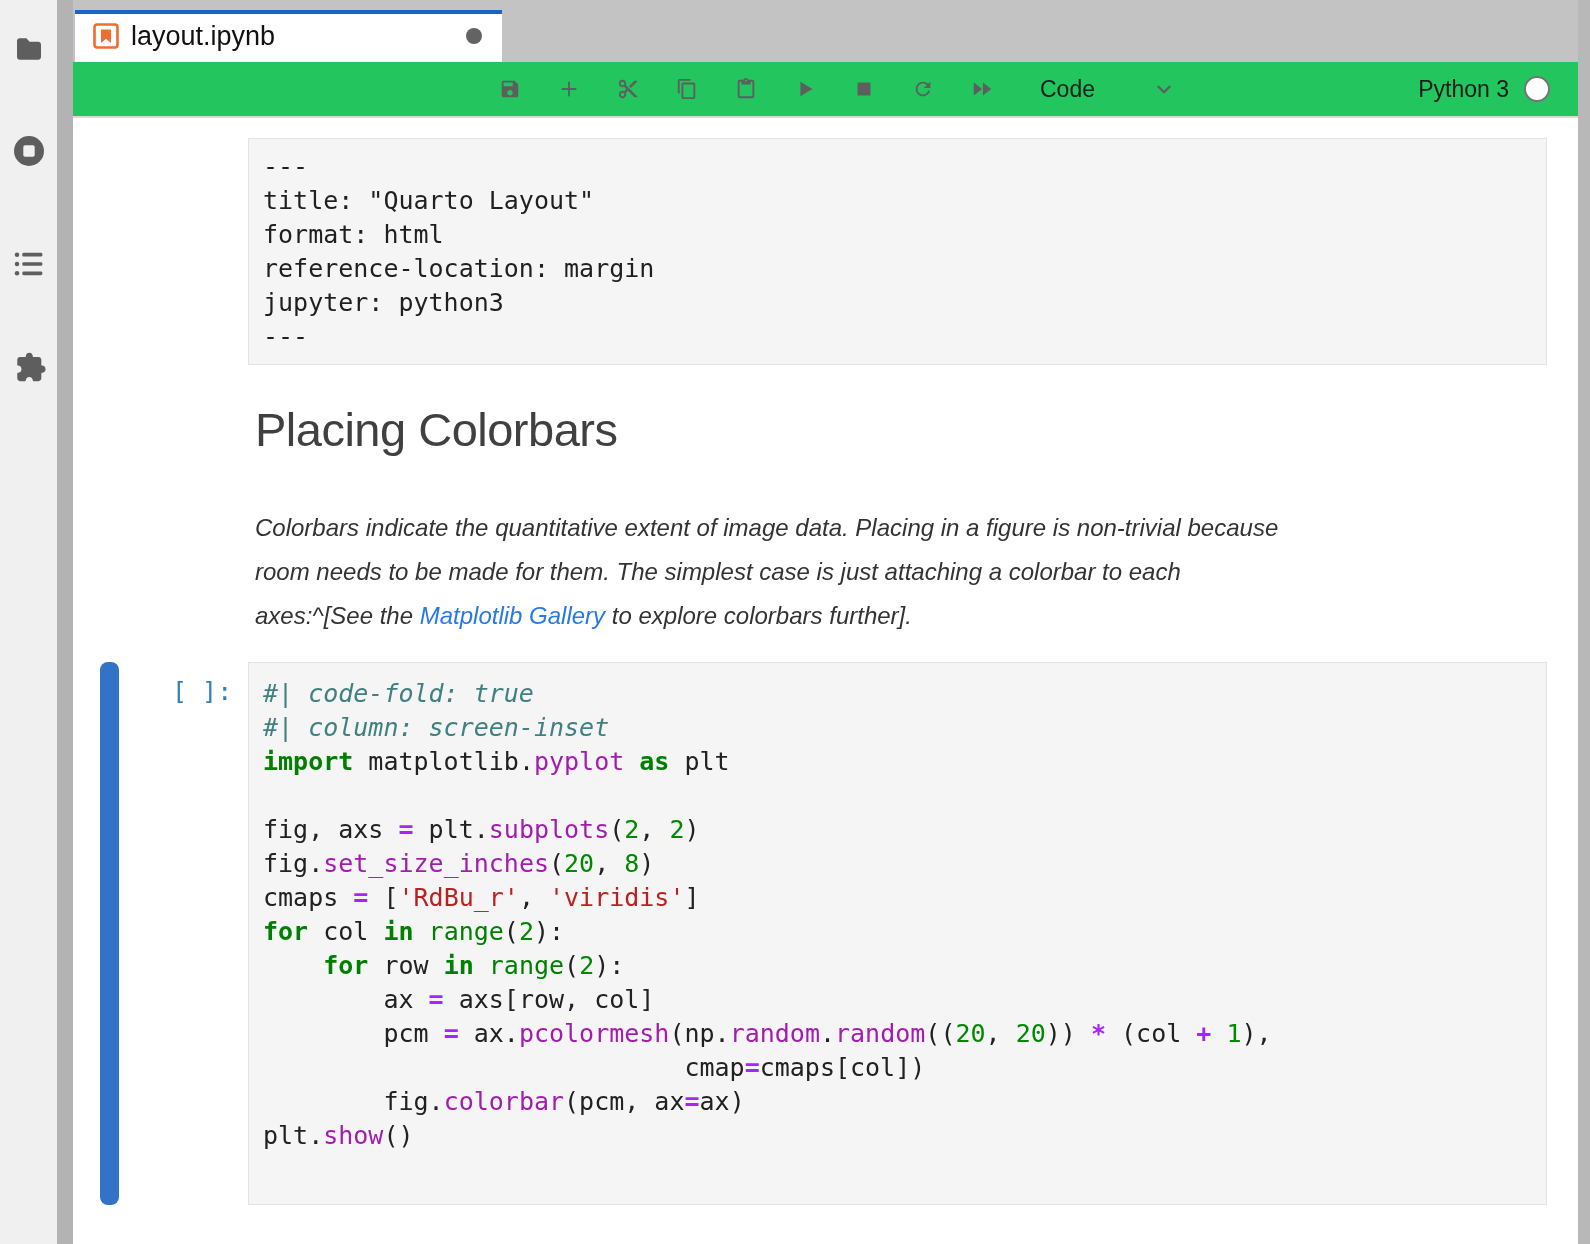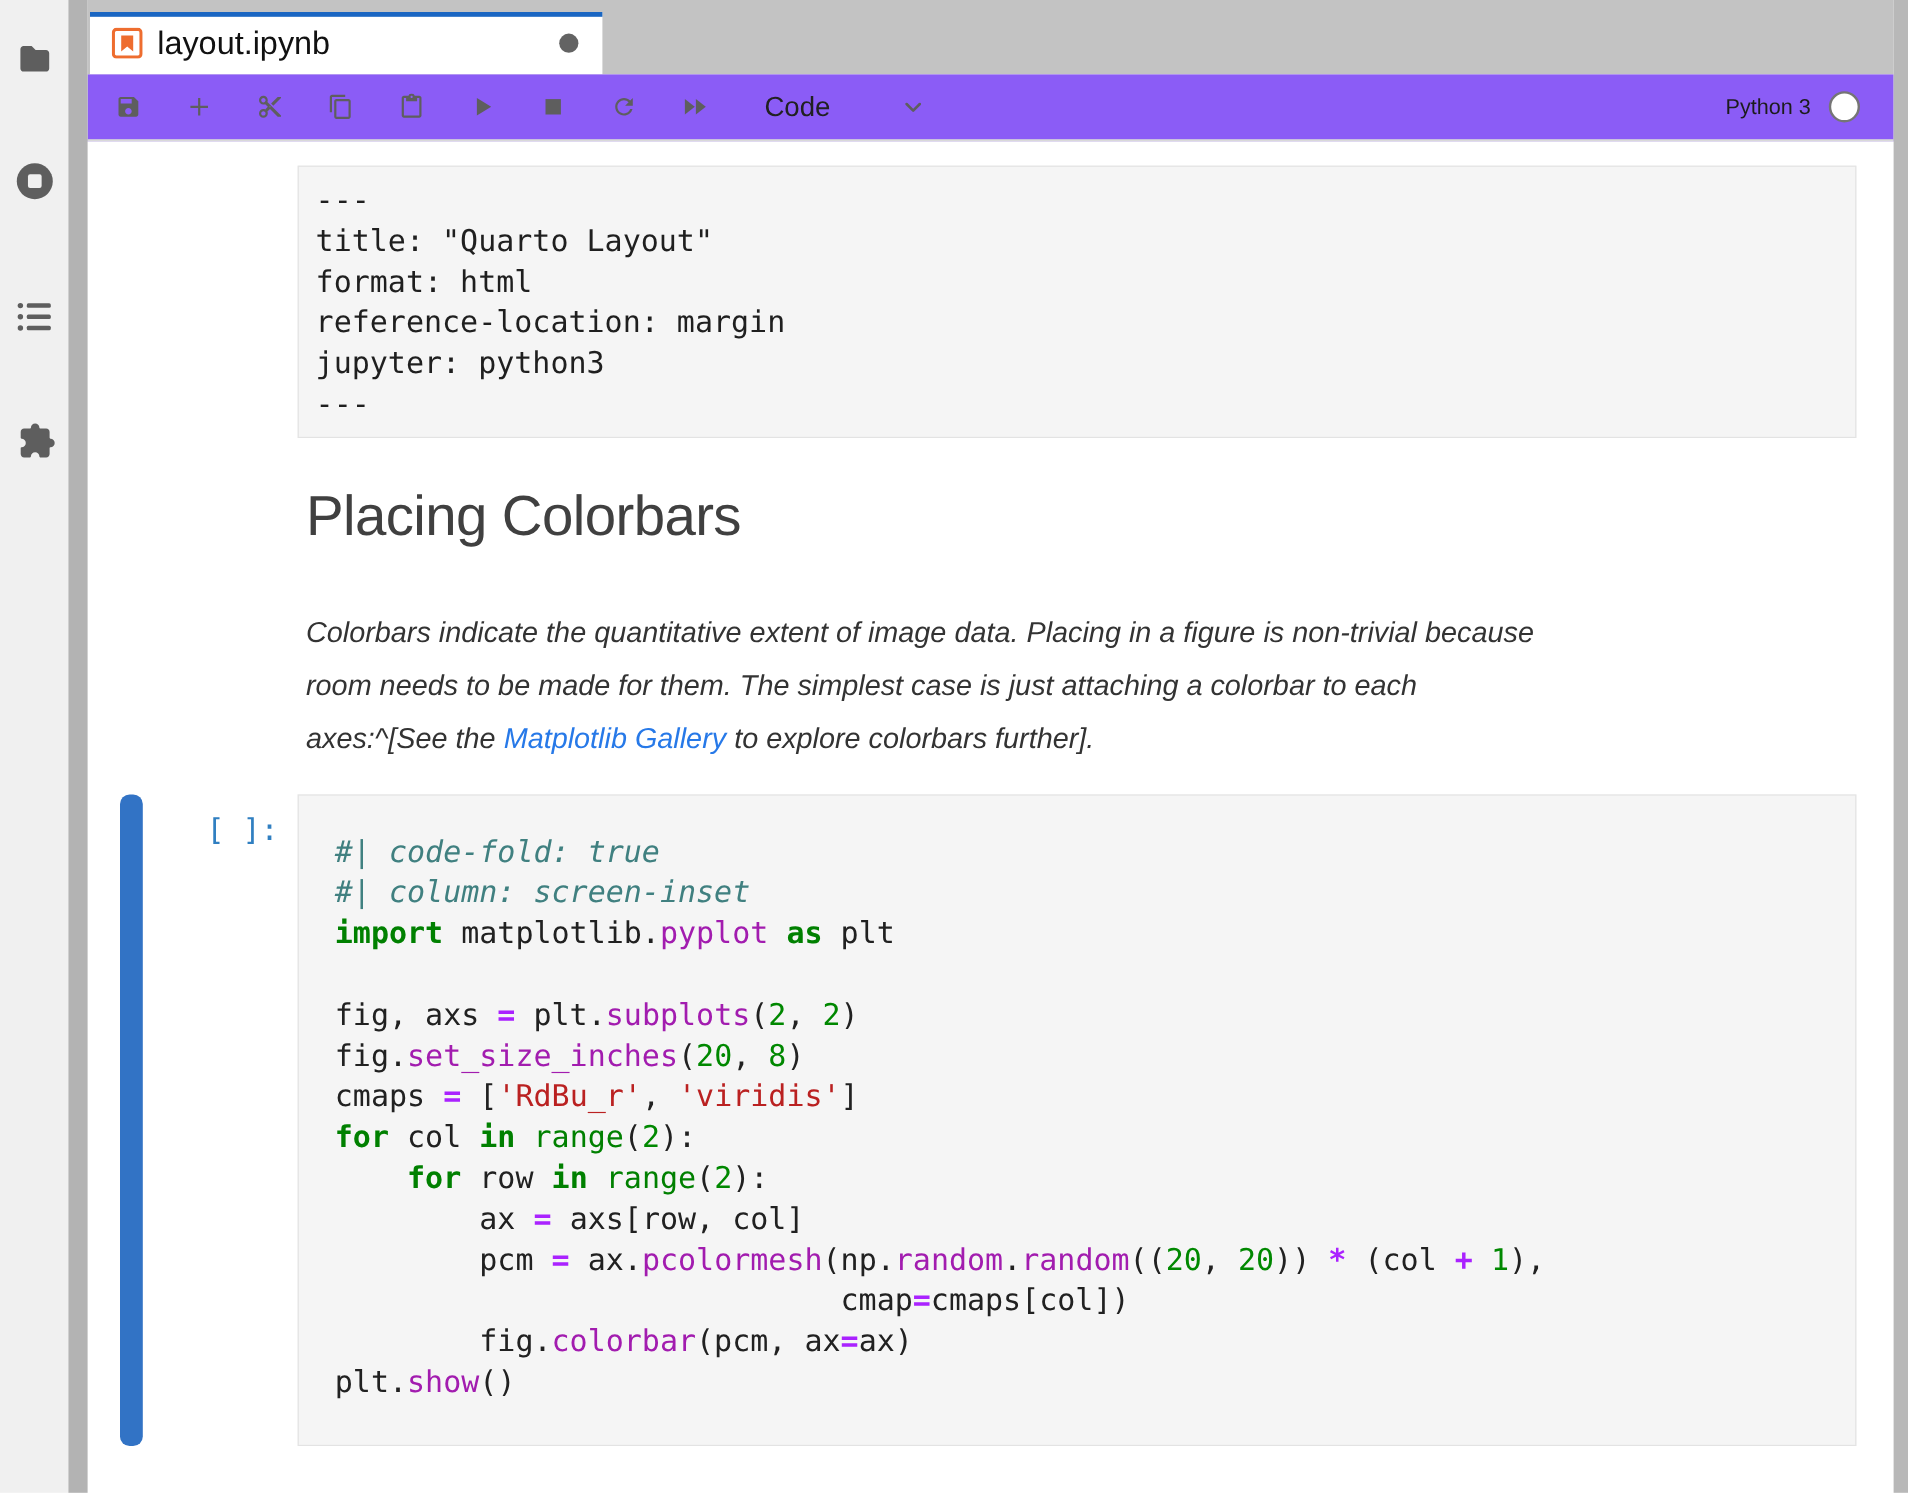--- a/index.html
+++ b/index.html
@@ -38,35 +38,35 @@
   .tab-icon { width:26px; height:26px; margin-left:18px; flex:0 0 auto; }
   .tab-icon svg { width:100%; height:100%; display:block; }
   .tab-title { margin-left:12px; font-size:27px; color:#111111; }
   .tab-dot {
     position:absolute; right:20px; top:50%; transform:translateY(-50%);
     width:16px; height:16px; border-radius:50%; background:#636363;
   }
   
   .toolbar {
     position:absolute; left:73px; top:62px; width:1505px; height:56px;
-    background:#8b5cf6; border-bottom:2px solid #d9d9d9;
-    display:flex; align-items:center;
+    background:#22c55e; border-bottom:2px solid #d9d9d9;
+    display:flex; align-items:center;justify-content:center;
   }
   .tb-icons { display:flex; align-items:center; gap:37px; padding-left:23px; }
   .tb-btn { width:22px; height:22px; color:#5e5e5e; cursor:pointer; flex:0 0 auto; }
   .tb-btn svg { width:100%; height:100%; display:block; }
   .celltype { display:flex; align-items:center; margin-left:47px; cursor:pointer; }
   .celltype-label { font-size:23px; color:#212121; }
   .celltype-chevron { width:22px; height:22px; margin-left:58px; color:#5e5e5e; }
   .celltype-chevron svg { width:100%; height:100%; display:block; }
   .kernel {
     position:absolute; right:28px; top:0; height:54px;
     display:flex; align-items:center; gap:15px;
   }
-  .kernel-name { font-size:18px; color:#1c1c1c; }
+  .kernel-name { font-size:23px; color:#1c1c1c; }
   .kernel-status {
     width:26px; height:26px; border:2.5px solid #757575; border-radius:50%;
     background:#ffffff; cursor:pointer;
   }
   
   .content {
     position:absolute; left:73px; top:118px; width:1505px; height:1126px;
     background:#ffffff;
   }
   .cell-box {
@@ -83,21 +83,21 @@
   .md-line { line-height:44px; white-space:pre;font-style:italic; }
   .md-link { color:#2779e8; cursor:pointer; }
   
   .cell-bar {
     position:absolute; left:27px; top:544px; width:19px; height:543px;
     background:#3273c5; border-radius:8px; cursor:pointer;
   }
   .cell-prompt {
     position:absolute; left:99px; top:557px; color:#307fc1; white-space:pre;
   }
-  .code-box { top:544px; height:543px; padding:30px; cursor:text; }
+  .code-box { top:544px; height:543px; padding:14px; cursor:text; }
   .code-line { white-space:pre; color:#212121; }
   .tk-kw { color:#008000; font-weight:bold; }
   .tk-bi { color:#008000; }
   .tk-nm { color:#008800; }
   .tk-st { color:#ba2121; }
   .tk-cm { color:#408080; font-style:italic; }
   .tk-op { color:#aa22ff; font-weight:bold; }
   .tk-pr { color:#a21caf; }
   .tk-pl { color:#212121; }
 </style>

